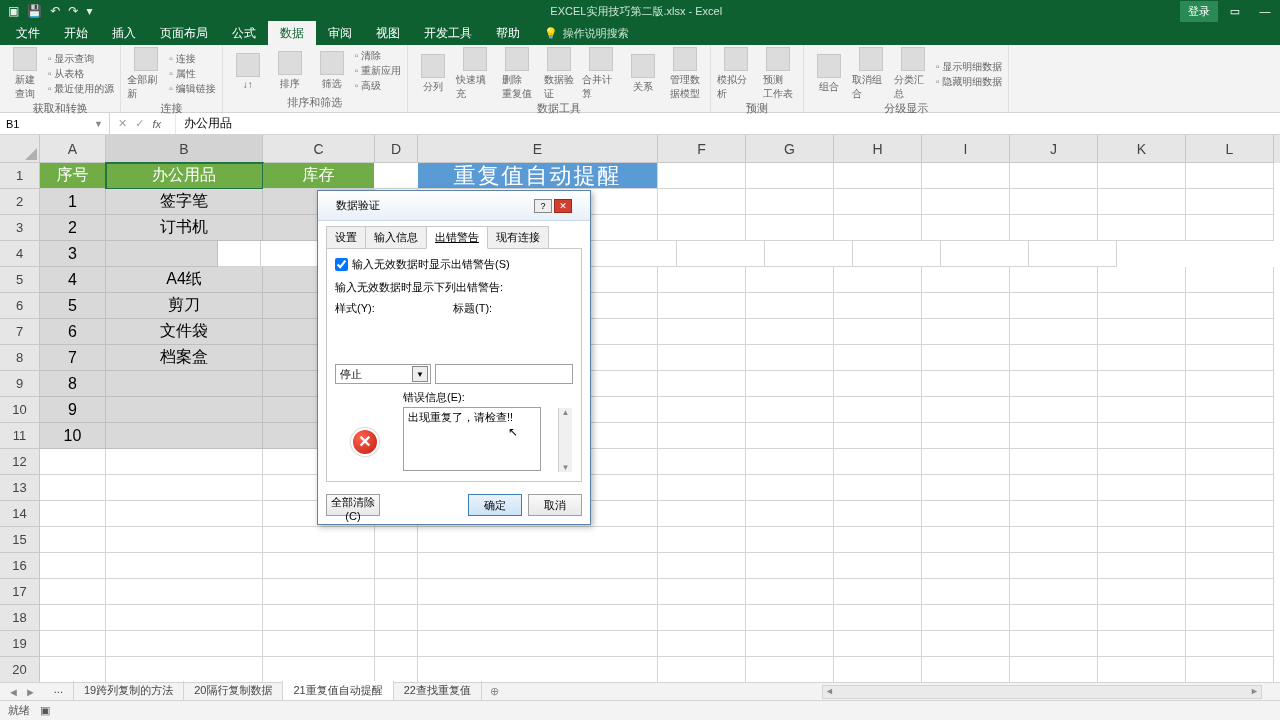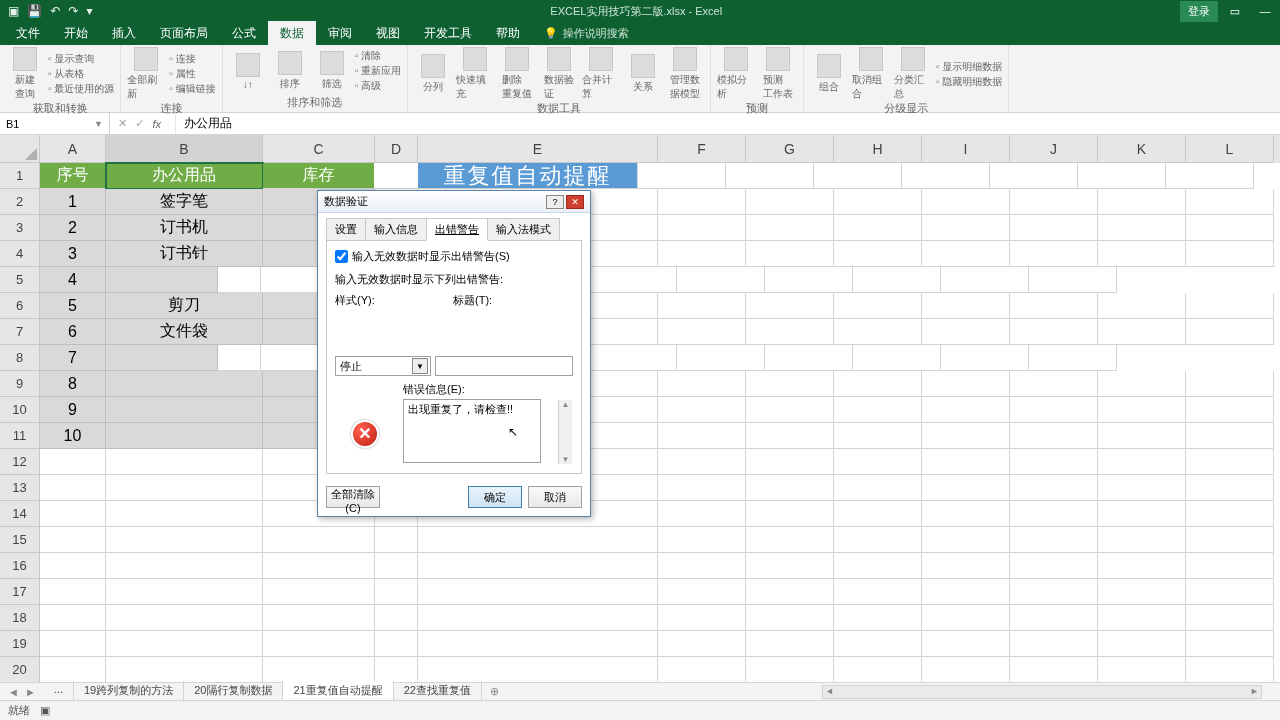--- a/index.html
+++ b/index.html
@@ -51,21 +51,21 @@
 .cells { position: absolute; top: 28px; left: 40px; right: 0; bottom: 0; }
 .row { display: flex; height: 26px; }
 .cell { border-right: 1px solid #d4d4d4; border-bottom: 1px solid #d4d4d4; display: flex; align-items: center; justify-content: center; font-size: 15px; overflow: hidden; }
 .hdr-green { background: #70ad47; color: #fff; border-right: 1px solid #fff; font-size: 16px; }
 .data-cell { background: #d9d9d9; border-right: 1px solid #bfbfbf; border-bottom: 1px solid #bfbfbf; font-size: 16px; color: #000; }
 .title-banner { background: #5b9bd5; color: #fff; font-size: 22px; font-weight: 400; letter-spacing: 2px; }
 .selected { outline: 2px solid #217346; outline-offset: -1px; }
 
 
 .dialog { position: absolute; left: 317px; top: 190px; width: 274px; background: #fff; border: 1px solid #5b84a8; box-shadow: 2px 2px 6px rgba(0,0,0,.3); z-index: 100; }
-.dlg-title { height: 22px; background: linear-gradient(#fff,#e8f0f8); border-bottom: 1px solid #c8d8e8; display: flex; align-items: center; padding: 0 6px; font-size: 11px; justify-content: space-between; }
+.dlg-title { height: 30px; background: linear-gradient(#fff,#e8f0f8); border-bottom: 1px solid #c8d8e8; display: flex; align-items: center; padding: 0 18px; font-size: 11px; justify-content: space-between; }
 .dlg-title-btns { display: flex; gap: 2px; }
 .dlg-title-btns .b { width: 18px; height: 14px; border: 1px solid #888; font-size: 9px; display: flex; align-items: center; justify-content: center; background: #eee; }
 .dlg-title-btns .close { background: #d04030; color: #fff; border-color: #a02818; }
 .dlg-tabs { display: flex; padding: 5px 8px 0; gap: 0; font-size: 11px; }
 .dlg-tab { padding: 3px 8px; border: 1px solid #c8c8c8; border-bottom: none; background: #f0f0f0; margin-right: -1px; cursor: pointer; }
 .dlg-tab.active { background: #fff; position: relative; z-index: 2; border-bottom: 1px solid #fff; margin-bottom: -1px; text-decoration: underline; }
 .dlg-body { border: 1px solid #c8c8c8; margin: 0 8px 8px; padding: 8px; font-size: 11px; }
 .dlg-check { display: flex; align-items: center; gap: 4px; margin-bottom: 8px; }
 .dlg-check input { width: 13px; height: 13px; }
 .dlg-row-lbls { display: flex; margin-bottom: 2px; }
@@ -308,21 +308,21 @@
       <div class="row-h">18</div>
       <div class="row-h">19</div>
       <div class="row-h">20</div>
     </div>
   <div class="cells" id="cells">
       <div class="row">
         <div class="cell hdr-green" style="width: 66px;">序号</div>
         <div class="cell hdr-green selected" style="width: 157px;">办公用品</div>
         <div class="cell hdr-green" style="width: 112px;">库存</div>
         <div class="cell" style="width: 43px; border-right: none;"></div>
-        <div class="cell title-banner" style="width: 220px;">重复值自动提醒</div>
+        <div class="cell title-banner" style="width: 240px;">重复值自动提醒</div>
         <div class="cell" style="width: 88px;"></div>
         <div class="cell" style="width: 88px;"></div>
         <div class="cell" style="width: 88px;"></div>
         <div class="cell" style="width: 88px;"></div>
         <div class="cell" style="width: 88px;"></div>
         <div class="cell" style="width: 88px;"></div>
         <div class="cell" style="width: 88px;"></div>
       </div>
       <div class="row">
         <div class="cell data-cell" style="width: 66px;">1</div>
@@ -347,34 +347,34 @@
         <div class="cell" style="width: 88px;"></div>
         <div class="cell" style="width: 88px;"></div>
         <div class="cell" style="width: 88px;"></div>
         <div class="cell" style="width: 88px;"></div>
         <div class="cell" style="width: 88px;"></div>
         <div class="cell" style="width: 88px;"></div>
         <div class="cell" style="width: 88px;"></div>
       </div>
       <div class="row">
         <div class="cell data-cell" style="width: 66px;">3</div>
-        <div class="cell data-cell" style="width: 157px;">订书针</div>
         <div class="cell data-cell" style="width: 112px;"></div>
         <div class="cell" style="width: 43px;"></div>
         <div class="cell" style="width: 240px;"></div>
         <div class="cell" style="width: 88px;"></div>
         <div class="cell" style="width: 88px;"></div>
         <div class="cell" style="width: 88px;"></div>
         <div class="cell" style="width: 88px;"></div>
         <div class="cell" style="width: 88px;"></div>
         <div class="cell" style="width: 88px;"></div>
         <div class="cell" style="width: 88px;"></div>
       </div>
       <div class="row">
         <div class="cell data-cell" style="width: 66px;">4</div>
+        <div class="cell data-cell" style="width: 157px;">A4纸</div>
         <div class="cell data-cell" style="width: 112px;"></div>
         <div class="cell" style="width: 43px;"></div>
         <div class="cell" style="width: 240px;"></div>
         <div class="cell" style="width: 88px;"></div>
         <div class="cell" style="width: 88px;"></div>
         <div class="cell" style="width: 88px;"></div>
         <div class="cell" style="width: 88px;"></div>
         <div class="cell" style="width: 88px;"></div>
         <div class="cell" style="width: 88px;"></div>
         <div class="cell" style="width: 88px;"></div>
@@ -402,20 +402,21 @@
         <div class="cell" style="width: 88px;"></div>
         <div class="cell" style="width: 88px;"></div>
         <div class="cell" style="width: 88px;"></div>
         <div class="cell" style="width: 88px;"></div>
         <div class="cell" style="width: 88px;"></div>
         <div class="cell" style="width: 88px;"></div>
         <div class="cell" style="width: 88px;"></div>
       </div>
       <div class="row">
         <div class="cell data-cell" style="width: 66px;">7</div>
+        <div class="cell data-cell" style="width: 157px;">档案盒</div>
         <div class="cell data-cell" style="width: 112px;"></div>
         <div class="cell" style="width: 43px;"></div>
         <div class="cell" style="width: 240px;"></div>
         <div class="cell" style="width: 88px;"></div>
         <div class="cell" style="width: 88px;"></div>
         <div class="cell" style="width: 88px;"></div>
         <div class="cell" style="width: 88px;"></div>
         <div class="cell" style="width: 88px;"></div>
         <div class="cell" style="width: 88px;"></div>
         <div class="cell" style="width: 88px;"></div>
@@ -596,21 +597,21 @@
     <span>数据验证</span>
     <div class="dlg-title-btns">
       <div class="b">?</div>
       <div class="b close">✕</div>
     </div>
   </div>
   <div class="dlg-tabs" id="dlg-tabs">
       <div class="dlg-tab">设置</div>
       <div class="dlg-tab">输入信息</div>
       <div class="dlg-tab active">出错警告</div>
-      <div class="dlg-tab">输入法模式</div>
+      <div class="dlg-tab">现有连接</div>
     </div>
   <div class="dlg-body">
     <label class="dlg-check">
       <input type="checkbox" checked="" style="">
       <span>输入无效数据时显示出错警告(S)</span>
     </label>
     <div style="margin-bottom:6px;">输入无效数据时显示下列出错警告:</div>
     <div class="dlg-row-lbls">
       <div style="width:118px">样式(Y):</div>
       <div>标题(T):</div>

